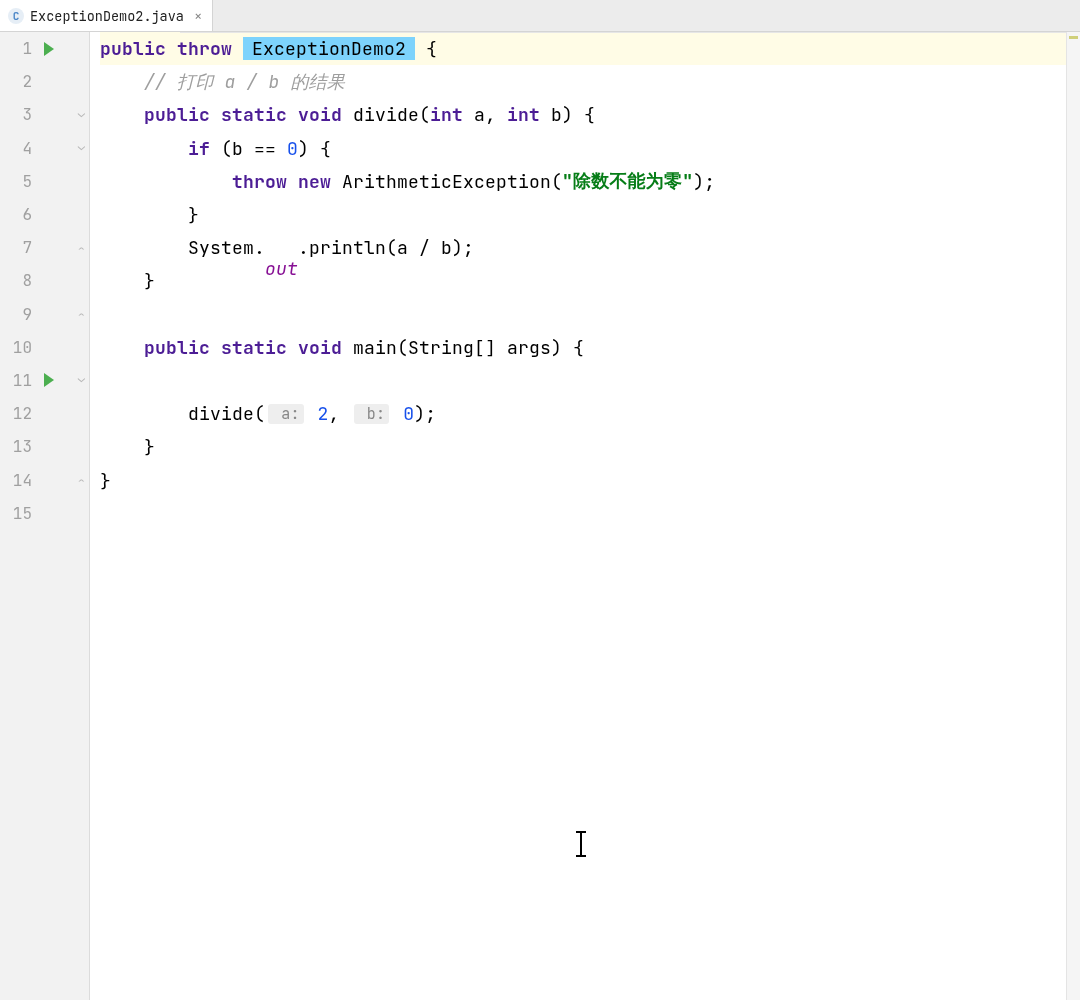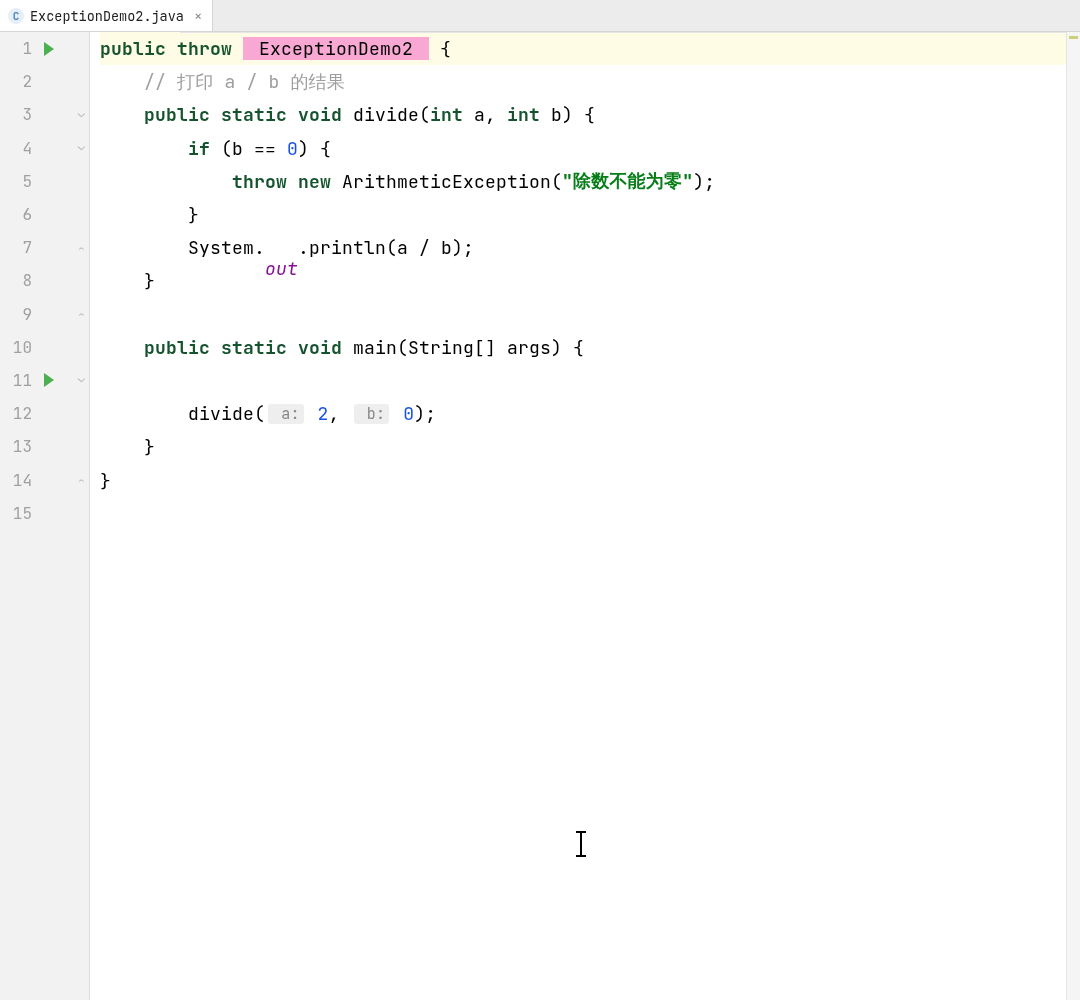--- a/index.html
+++ b/index.html
@@ -89,23 +89,23 @@
   }
   .code-line {
     height:33.2px;
     display:flex;
     align-items:center;
     white-space: pre;
     font-size:18px;
     letter-spacing:0.2px;
   }
   .hl-line { background:#fffce6; }
-  .kw { color:#14532d; font-weight:600;text-align:center; }
-  .cls-hl { background:#f9a8d4; padding:0 16px; }
-  .comment { color:#9e9e9e; }
+  .kw { color:#4c1d95; font-weight:600;text-align:center; }
+  .cls-hl { background:#7dd3fc; padding:0 9px; }
+  .comment { color:#9e9e9e; font-style:italic; }
   .num { color:#1750eb; }
   .str { color:#067d17; font-weight:600; }
   .field { color:#871094; font-style:italic;margin-top:42px; }
   .fn { }
   .param-hint { background:#eeeeee; color:#888; border-radius:3px; padding:0 4px; font-size:15px; font-style:normal; margin:0 3px; }
   .scrollbar-right {
     position:absolute;
     top:0; right:0; bottom:0;
     width:14px;
     background:#f5f5f5;

